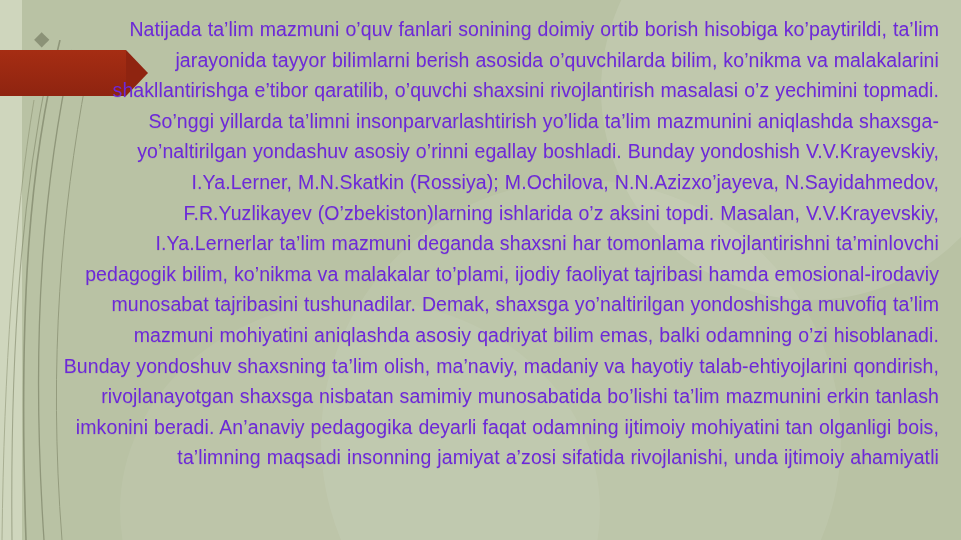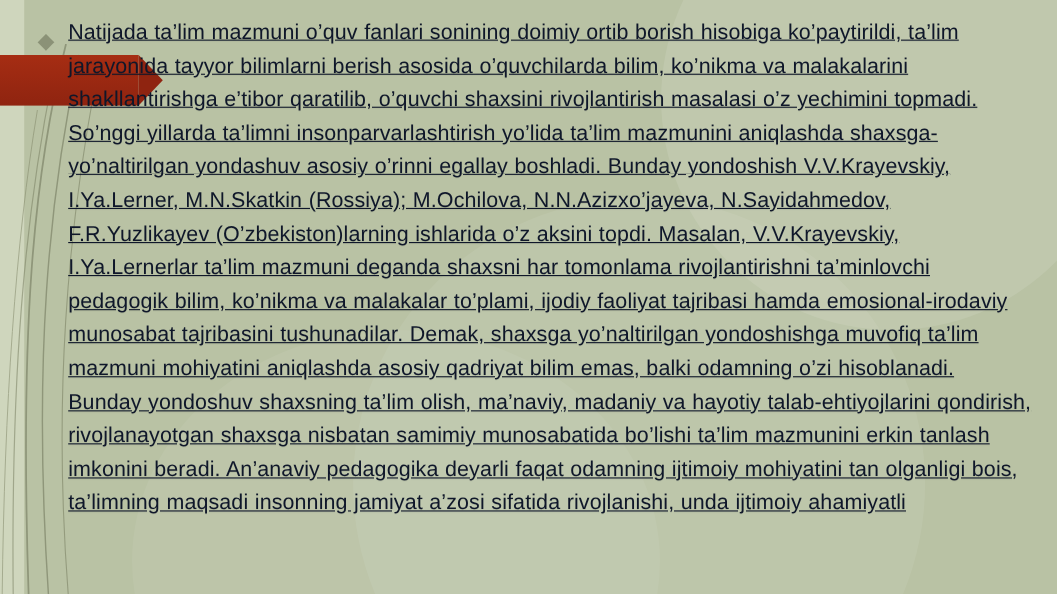--- a/index.html
+++ b/index.html
@@ -101,28 +101,27 @@
     width: 28px;
     padding-top: 14px;
     color: #8b9277;
     font-size: 20px;
     line-height: 1;
     text-align: left;
     user-select: none;
   }
   .body-text {
     flex: 1 1 auto;
-    color: #0f172a;
+    color: #6d28d9;
     font-size: 19.5px;
     line-height: 30.6px;
     letter-spacing: 0.1px;
-    text-align: left;
+    text-align: right;
     text-shadow: 0 1px 0 rgba(0,0,0,0.06);
     word-spacing: 0.4px;
-    text-decoration: underline;
   }
 </style>
 </head>
 <body>
 
 <div id="slide">
 
   <div class="left-band"></div>
 
   <div class="glow-a"></div>

